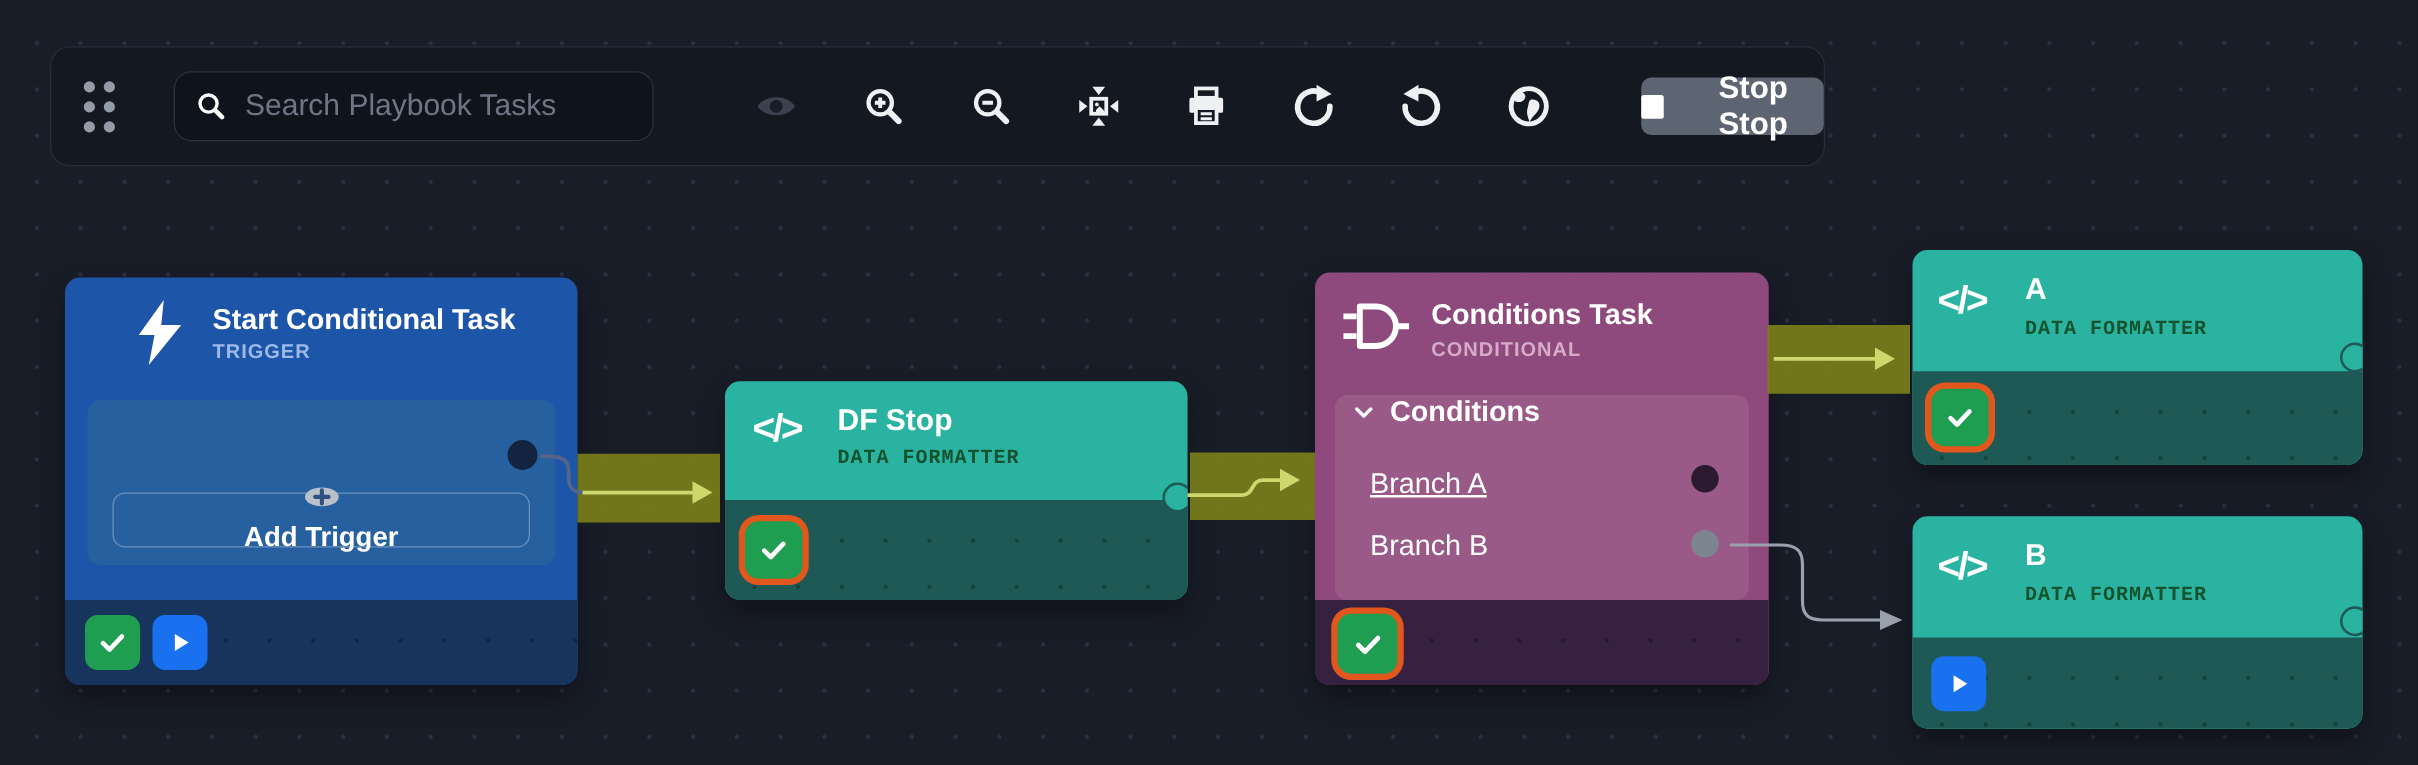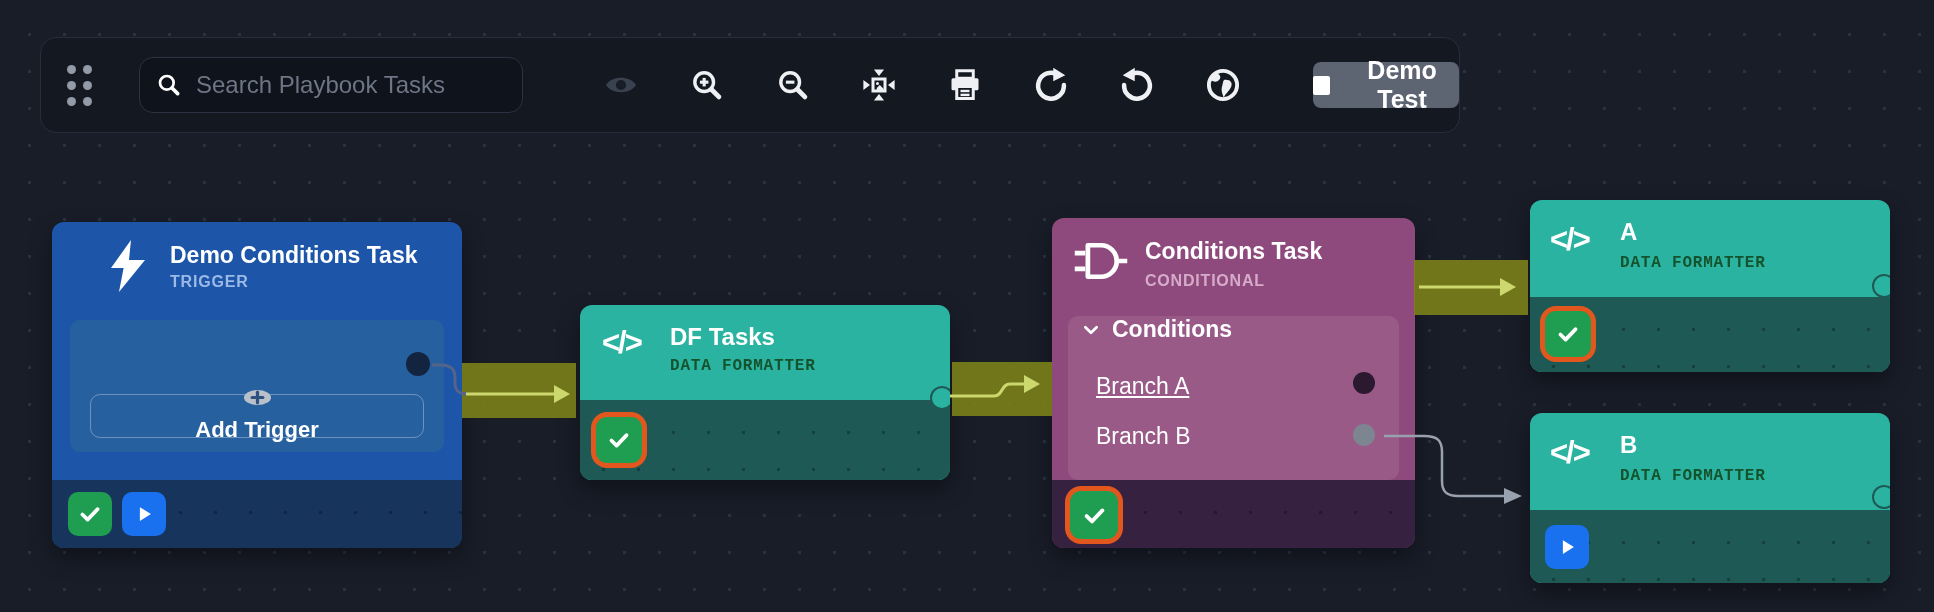--- a/index.html
+++ b/index.html
@@ -176,29 +176,29 @@
         <svg width="36" height="36" viewBox="0 0 24 24">
           <circle cx="12" cy="12" r="9.4" fill="none" stroke="#eef0f3" stroke-width="2.6"></circle>
           <path d="M7 3.6 C10 4.8 11 6.5 9.5 8.5 C8 10.5 5 9.8 3.6 8.5" fill="#eef0f3"></path>
           <path d="M13 8.5 C16.5 8 18.5 10 17.5 13 C16.5 16 13.5 17.5 12.5 20.5 C11.5 17.5 10.5 15.5 11.5 12.5 C12 10.5 12 9 13 8.5 Z" fill="#eef0f3"></path>
         </svg>
       </div>
     </div>
 
     <button class="stop-btn">
       <span class="stop-square"></span>
-      <span>Demo Test</span>
+      <span>Stop Stop</span>
     </button>
   </div>
 
   <div class="node n-trigger" style="z-index:2;">
     <svg style="position:absolute;left:52px;top:16px;" width="48" height="56" viewBox="0 0 24 28">
       <polygon points="13.5,1 3.5,15 9.8,15 7.5,27 20.5,11 12.5,11" fill="#ffffff"></polygon>
     </svg>
-    <div class="ntitle" style="left:118px; top:20px; font-size:23px;">Demo Conditions Task</div>
+    <div class="ntitle" style="left:118px; top:20px; font-size:23px;">Start Conditional Task</div>
     <div class="ntype" style="left:118px; top:51px; color:#9cb9e8;">TRIGGER</div>
 
     <div class="trig-panel">
       <span class="port" style="right:14px; top:32px; width:24px; height:24px; background:#132441;"></span>
       <button class="add-trigger">
         <span class="plus-circle">
           <svg width="15" height="15" viewBox="0 0 14 14">
             <line x1="7" y1="2" x2="7" y2="12" stroke="#2e517f" stroke-width="3" stroke-linecap="round"></line>
             <line x1="2" y1="7" x2="12" y2="7" stroke="#2e517f" stroke-width="3" stroke-linecap="round"></line>
           </svg>
@@ -216,21 +216,21 @@
       <button class="sq-btn" style="left:70px; top:12px; width:44px; height:44px; background:#1a71f0;">
         <svg width="22" height="22" viewBox="0 0 24 24">
           <path d="M7.5 4.5 L19.5 12 L7.5 19.5 Z" fill="#fff"></path>
         </svg>
       </button>
     </div>
   </div>
 
   <div class="node n-df" style="z-index:2;">
     <div class="code-glyph" style="left:22px; top:20px;">&lt;/&gt;</div>
-    <div class="ntitle" style="left:90px; top:18px; font-size:24px;">DF Tasks</div>
+    <div class="ntitle" style="left:90px; top:18px; font-size:24px;">DF Stop</div>
     <div class="ntype teal-type" style="left:90px; top:52px;">DATA FORMATTER</div>
     <div class="node-footer">
       <button class="sq-btn ring" style="left:16px; top:17px; width:46px; height:46px; background:#1f9d50; border-radius:11px;">
         <svg width="26" height="26" viewBox="0 0 24 24">
           <path d="M5 12.5 L9.8 17.2 L19 7.5" fill="none" stroke="#fff" stroke-width="3.4" stroke-linecap="round" stroke-linejoin="round"></path>
         </svg>
       </button>
     </div>
     <span class="port" style="right:-4px; top:81px; width:24px; height:24px; background:#2bb3a2; border:2px solid #1e5955;"></span>
   </div>

